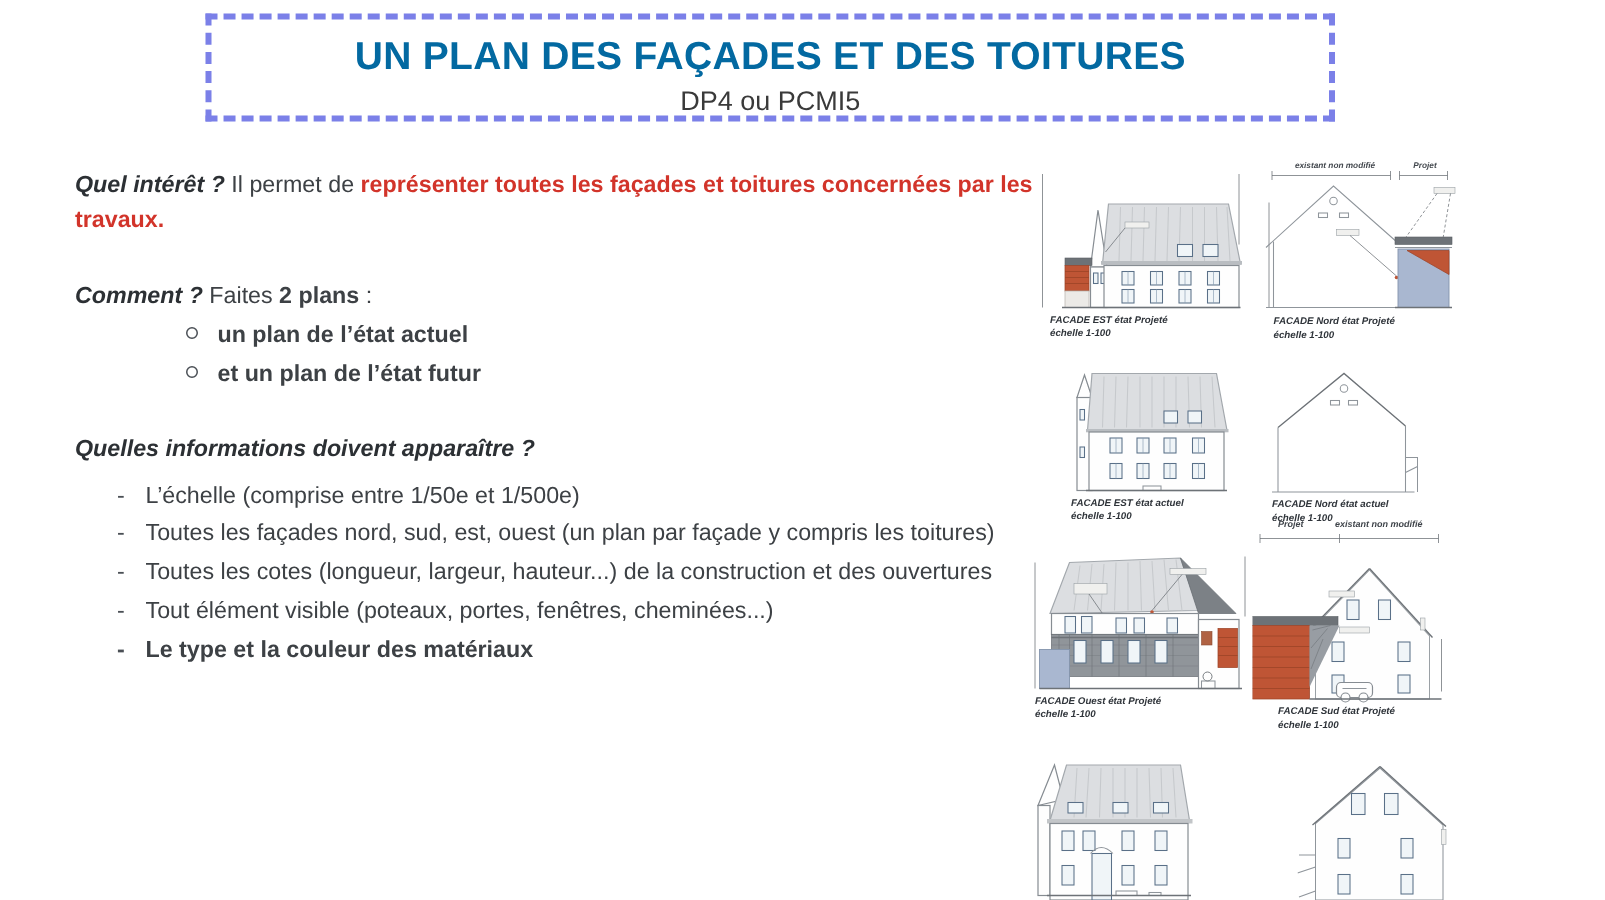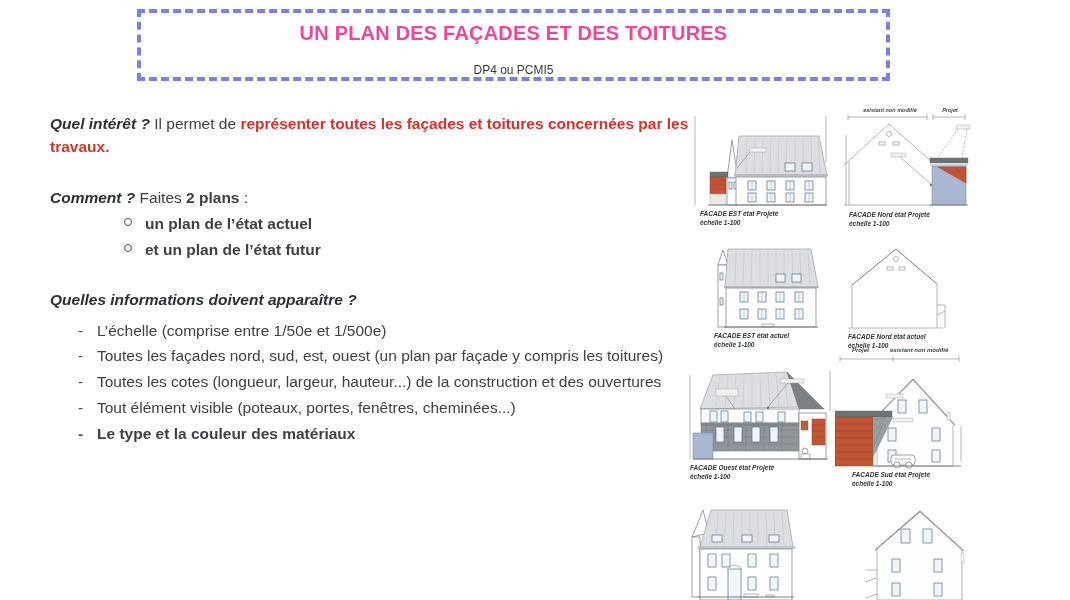--- a/index.html
+++ b/index.html
@@ -2,22 +2,22 @@
 <html><head>
 <meta charset="utf-8">
 <style>
   html,body{margin:0;padding:0}
   body{width:1070px;height:600px;overflow:hidden;background:#fff;position:relative;
        font-family:"Liberation Sans",sans-serif;color:#3d4145}
 
   
   .titlebox{position:absolute;left:137px;top:9px;width:753px;height:72px;box-sizing:border-box;
             border:4px dashed #7b80e8;background:#fff;text-align:center;padding-top:9px}
-  .title{font-size:20px;font-weight:bold;color:#ec4899;letter-spacing:.2px}
-  .subtitle{font-size:12px;color:#3a3a3a;margin-top:18px}
+  .title{font-size:26px;font-weight:bold;color:#0369a1;letter-spacing:.2px}
+  .subtitle{font-size:18px;color:#3a3a3a;margin-top:4px}
 
   
   .textcol{position:absolute;left:50px;top:112px;width:648px;font-size:15.5px;line-height:1.5}
   .para{margin:0}
   .lead{font-weight:bold;font-style:italic;color:#2c3034}
   .red{font-weight:bold}
   .b{font-weight:bold}
   .u{}
   #interest{margin-bottom:27px}
   .circlist{list-style:none;margin:2px 0 27px 0;padding-left:72px}

